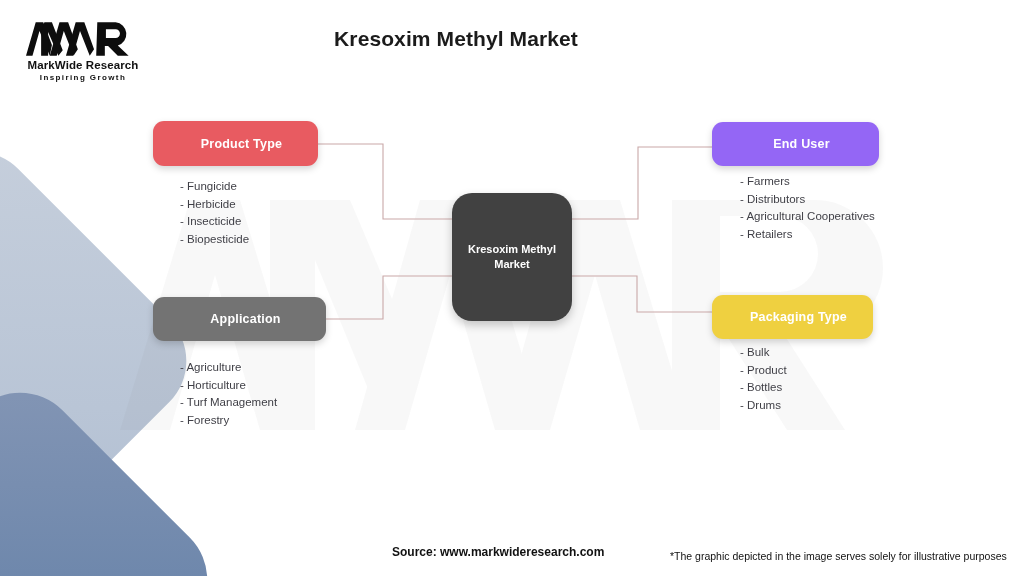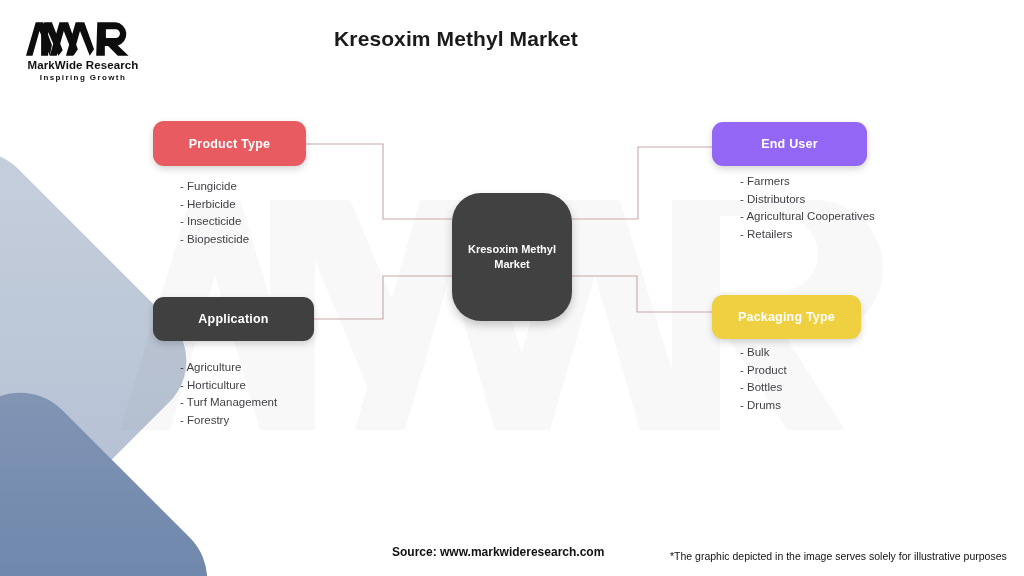--- a/index.html
+++ b/index.html
@@ -106,42 +106,43 @@
     border-radius: 11px;
     display: flex;
     align-items: center;
     justify-content: center;
     color: #ffffff;
     font-size: 12.5px;
     font-weight: bold;
     letter-spacing: 0.2px;
     box-shadow: 0 3px 7px rgba(0,0,0,0.17);
     text-align: center;
+    padding-left: 12px;
   }
   .center-node {
     position: absolute;
     left: 452px;
     top: 193px;
     width: 120px;
     height: 128px;
-    border-radius: 29px;
+    border-radius: 20px;
     background: #414141;
     color: #ffffff;
     font-size: 11px;
     font-weight: bold;
     line-height: 15px;
     display: flex;
     align-items: center;
     justify-content: center;
     text-align: center;
     box-shadow: 0 4px 10px rgba(0,0,0,0.22);
   }
 
   #node-product  { left: 153px; top: 121px; width: 153px; height: 45px; background:#e85b61; }
-  #node-app      { left: 153px; top: 297px; width: 161px; height: 44px; background:#404040; }
+  #node-app      { left: 153px; top: 297px; width: 161px; height: 44px; background:#737373; }
   #node-enduser  { left: 712px; top: 122px; width: 155px; height: 44px; background:#9466f5; }
   #node-pkg      { left: 712px; top: 295px; width: 149px; height: 44px; background:#efd040;text-align:center; }
 
   
   .items {
     position: absolute;
     font-size: 11.5px;
     color: #3f3f46;
     line-height: 17.6px;
     white-space: nowrap;

